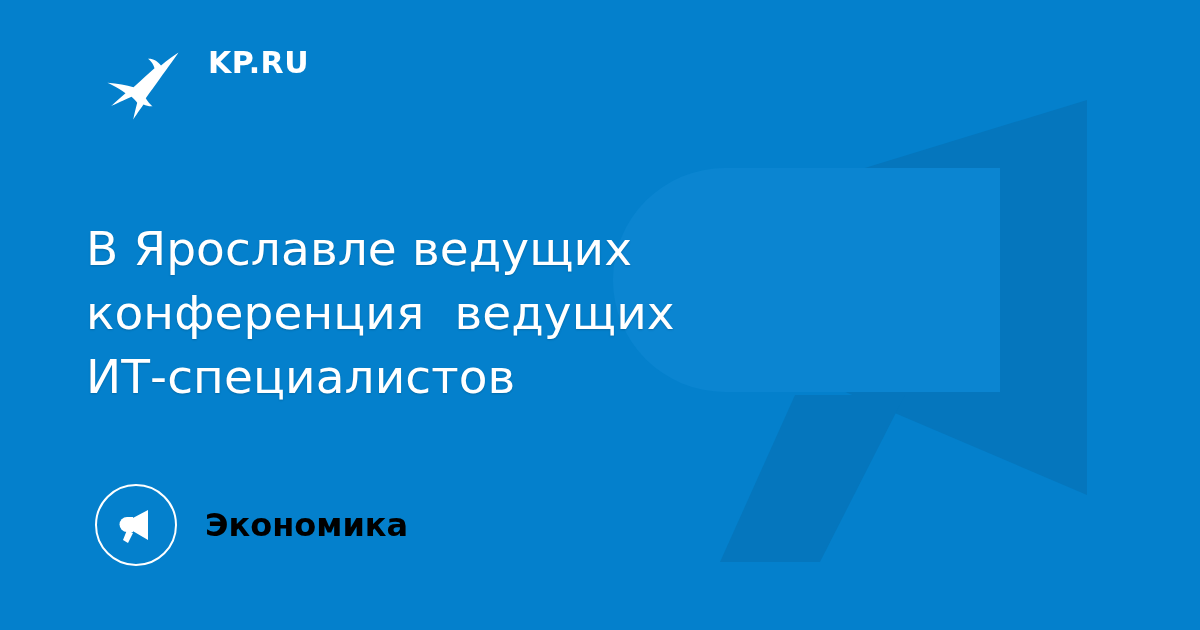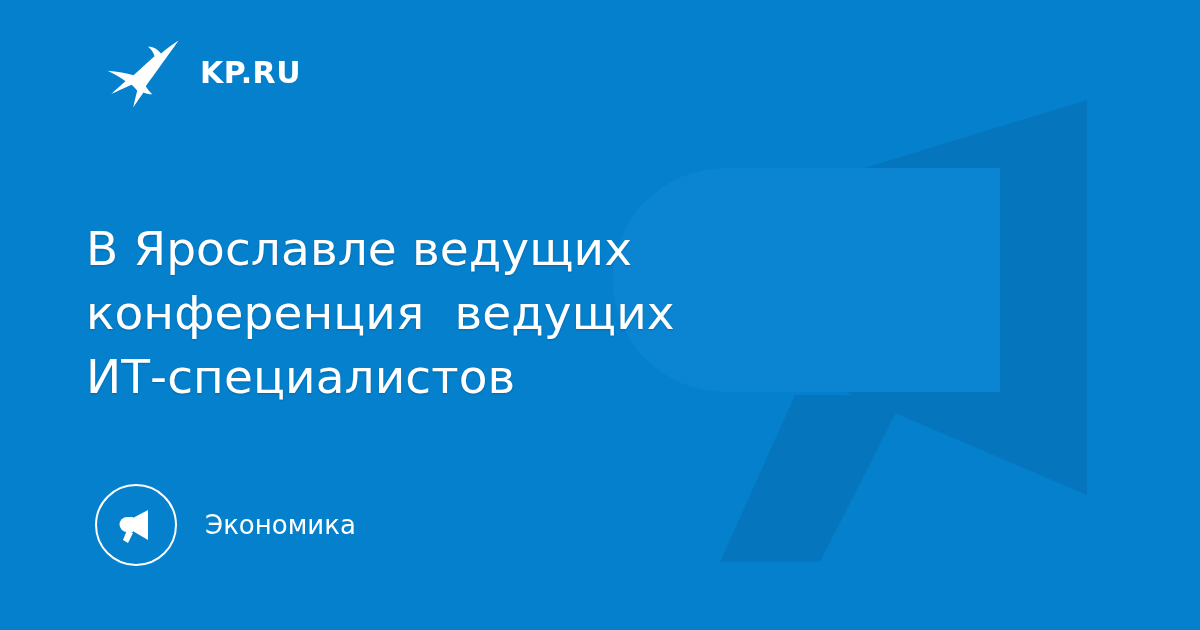--- a/index.html
+++ b/index.html
@@ -22,24 +22,23 @@
     inset: 0;
     width: 1200px;
     height: 630px;
     pointer-events: none;
   }
 
   
   .brand {
     position: absolute;
     left: 104px;
-    top: 36px;
+    top: 48px;
     display: flex;
-    align-items: center;
-    gap: 18px;
+    gap: 26px;
     z-index: 4;
   }
   .brand-bird {
     width: 78px;
     height: 74px;
     display: block;
   }
   .brand-name {
     color: #ffffff;
     font-size: 30px;
@@ -81,23 +80,23 @@
     border-radius: 50%;
     border: 2px solid #ffffff;
     box-sizing: border-box;
     display: flex;
     align-items: center;
     justify-content: center;
     flex: none;
   }
   .category-circle svg { display: block; }
   .category-label {
-    color: #ffffff;
-    font-size: 26px;
-    font-weight: normal;
+    color: #000000;
+    font-size: 32px;
+    font-weight: bold;
     line-height: 1;
     white-space: nowrap;
   }
 </style>
 </head>
 <body>
 
 <div class="card">
 
   <svg class="bg-megaphone" viewBox="0 0 1200 630" aria-hidden="true">

